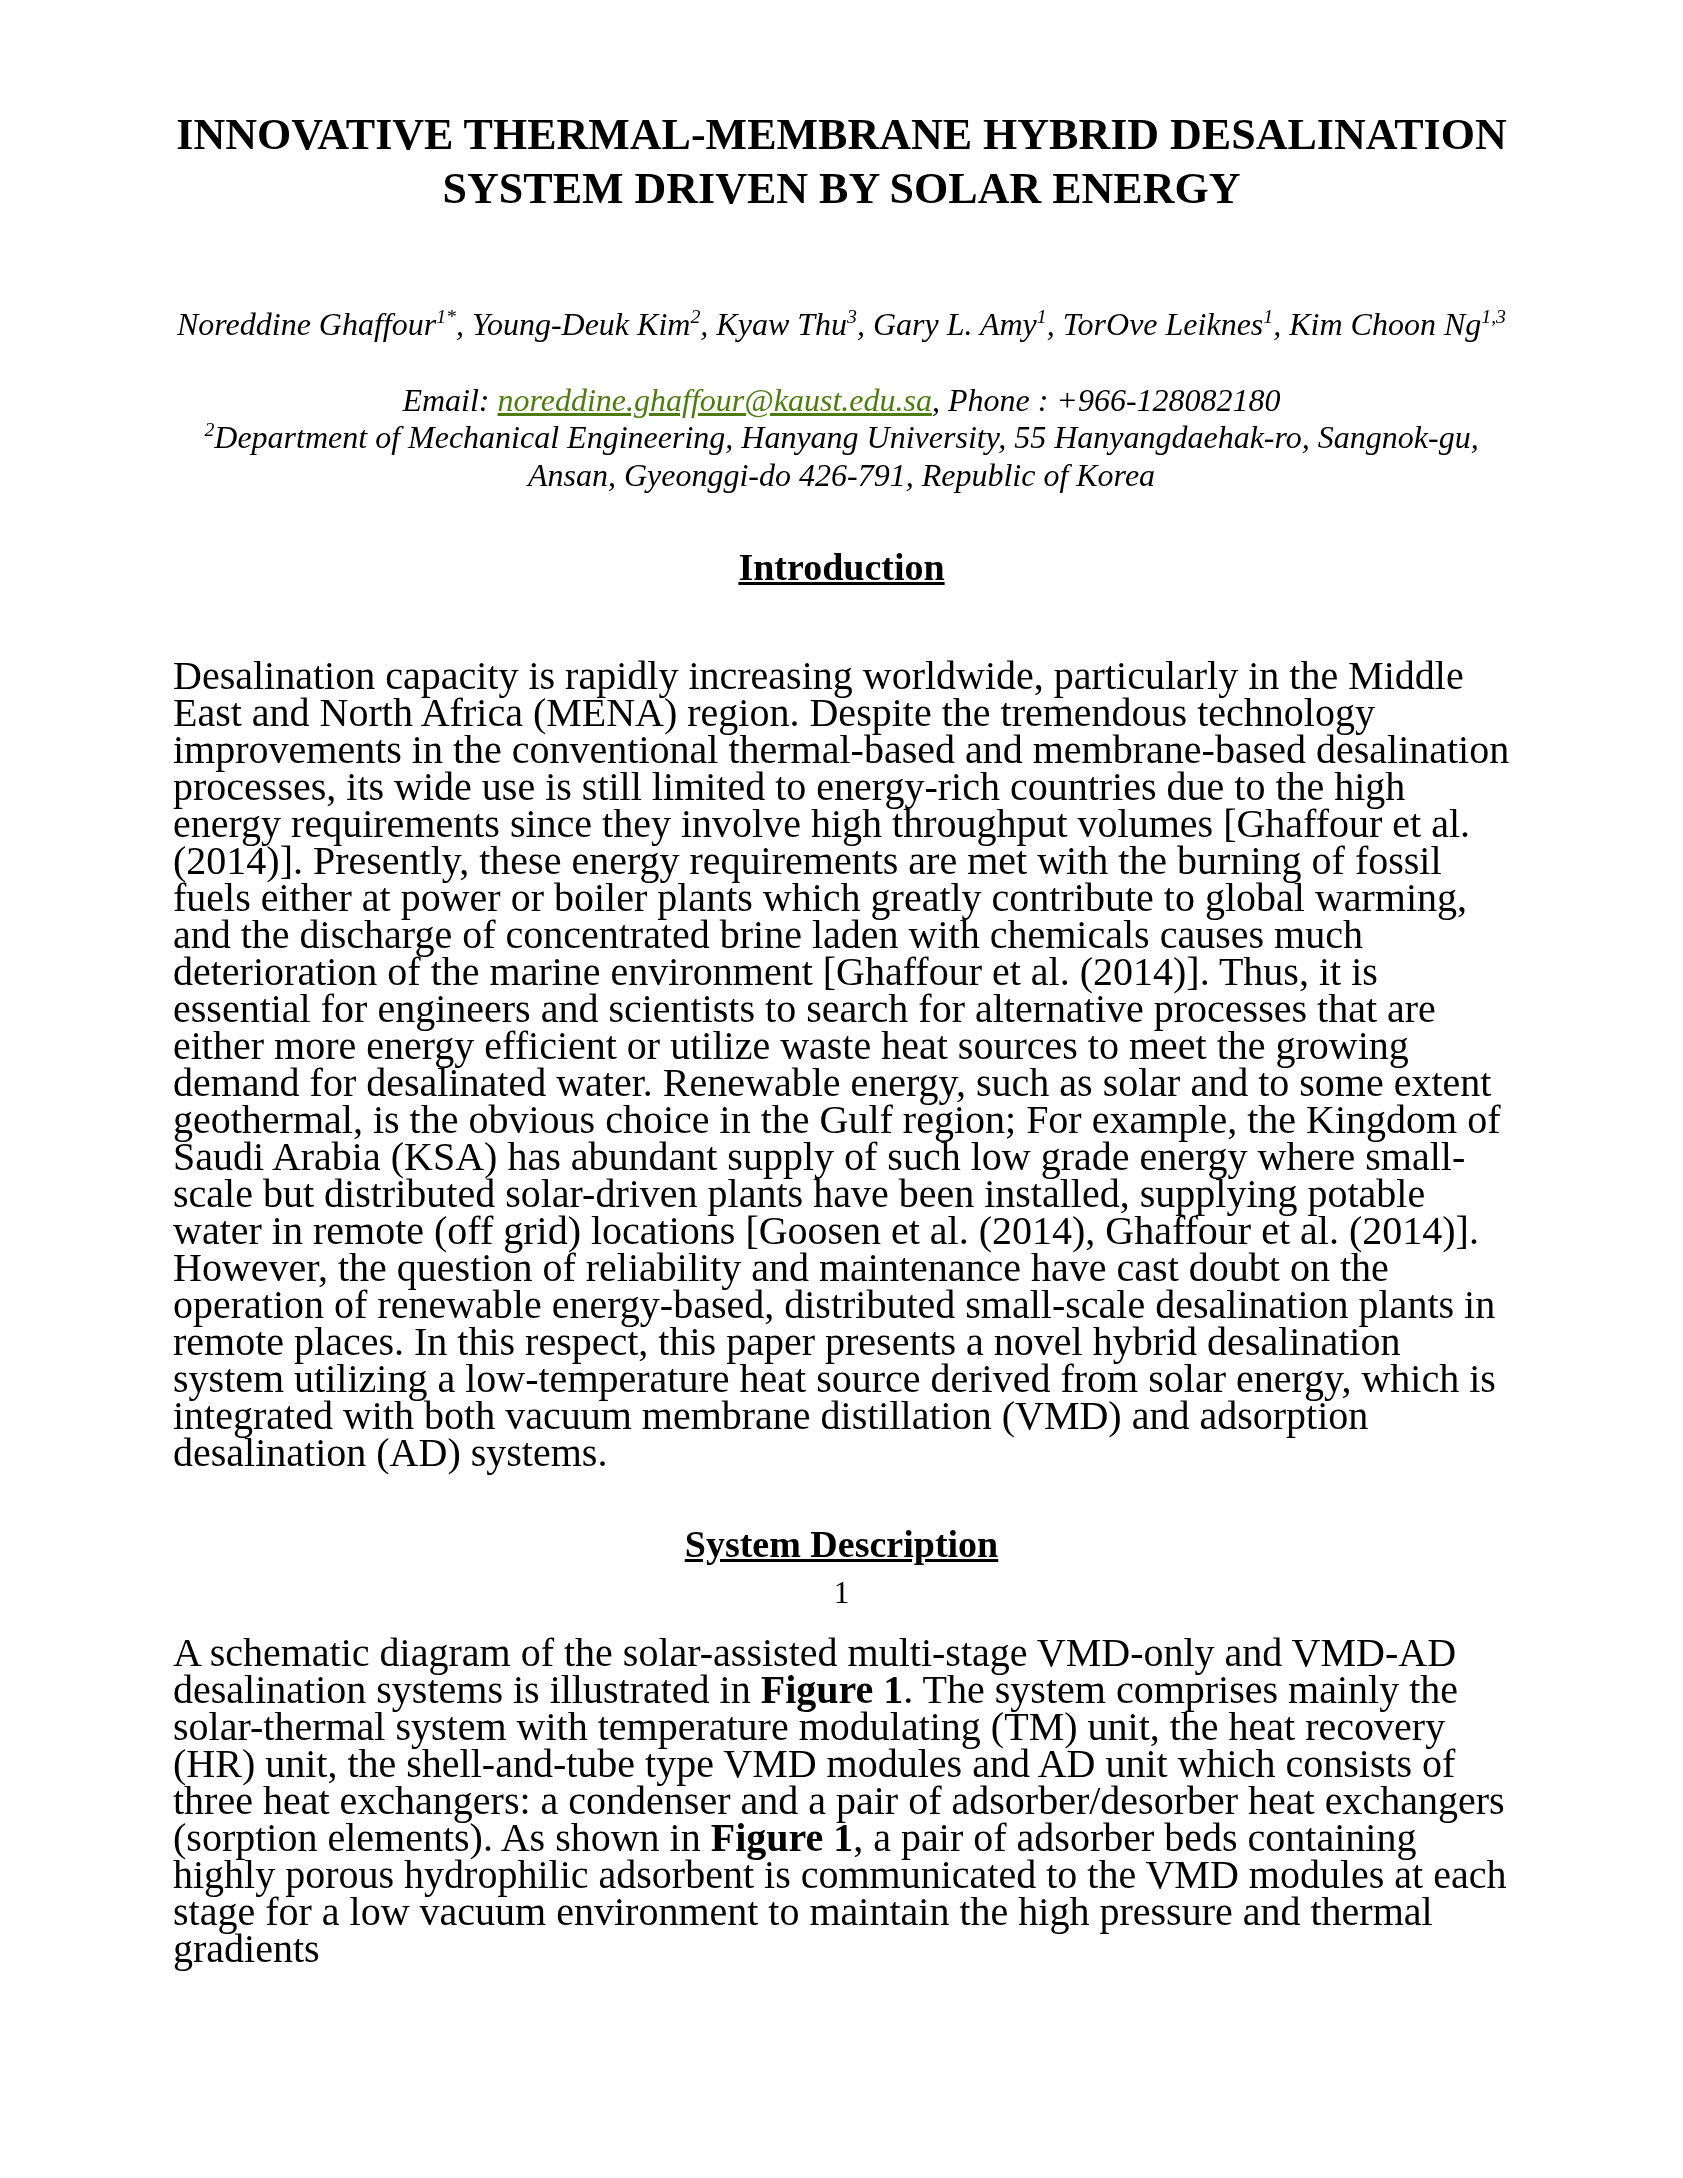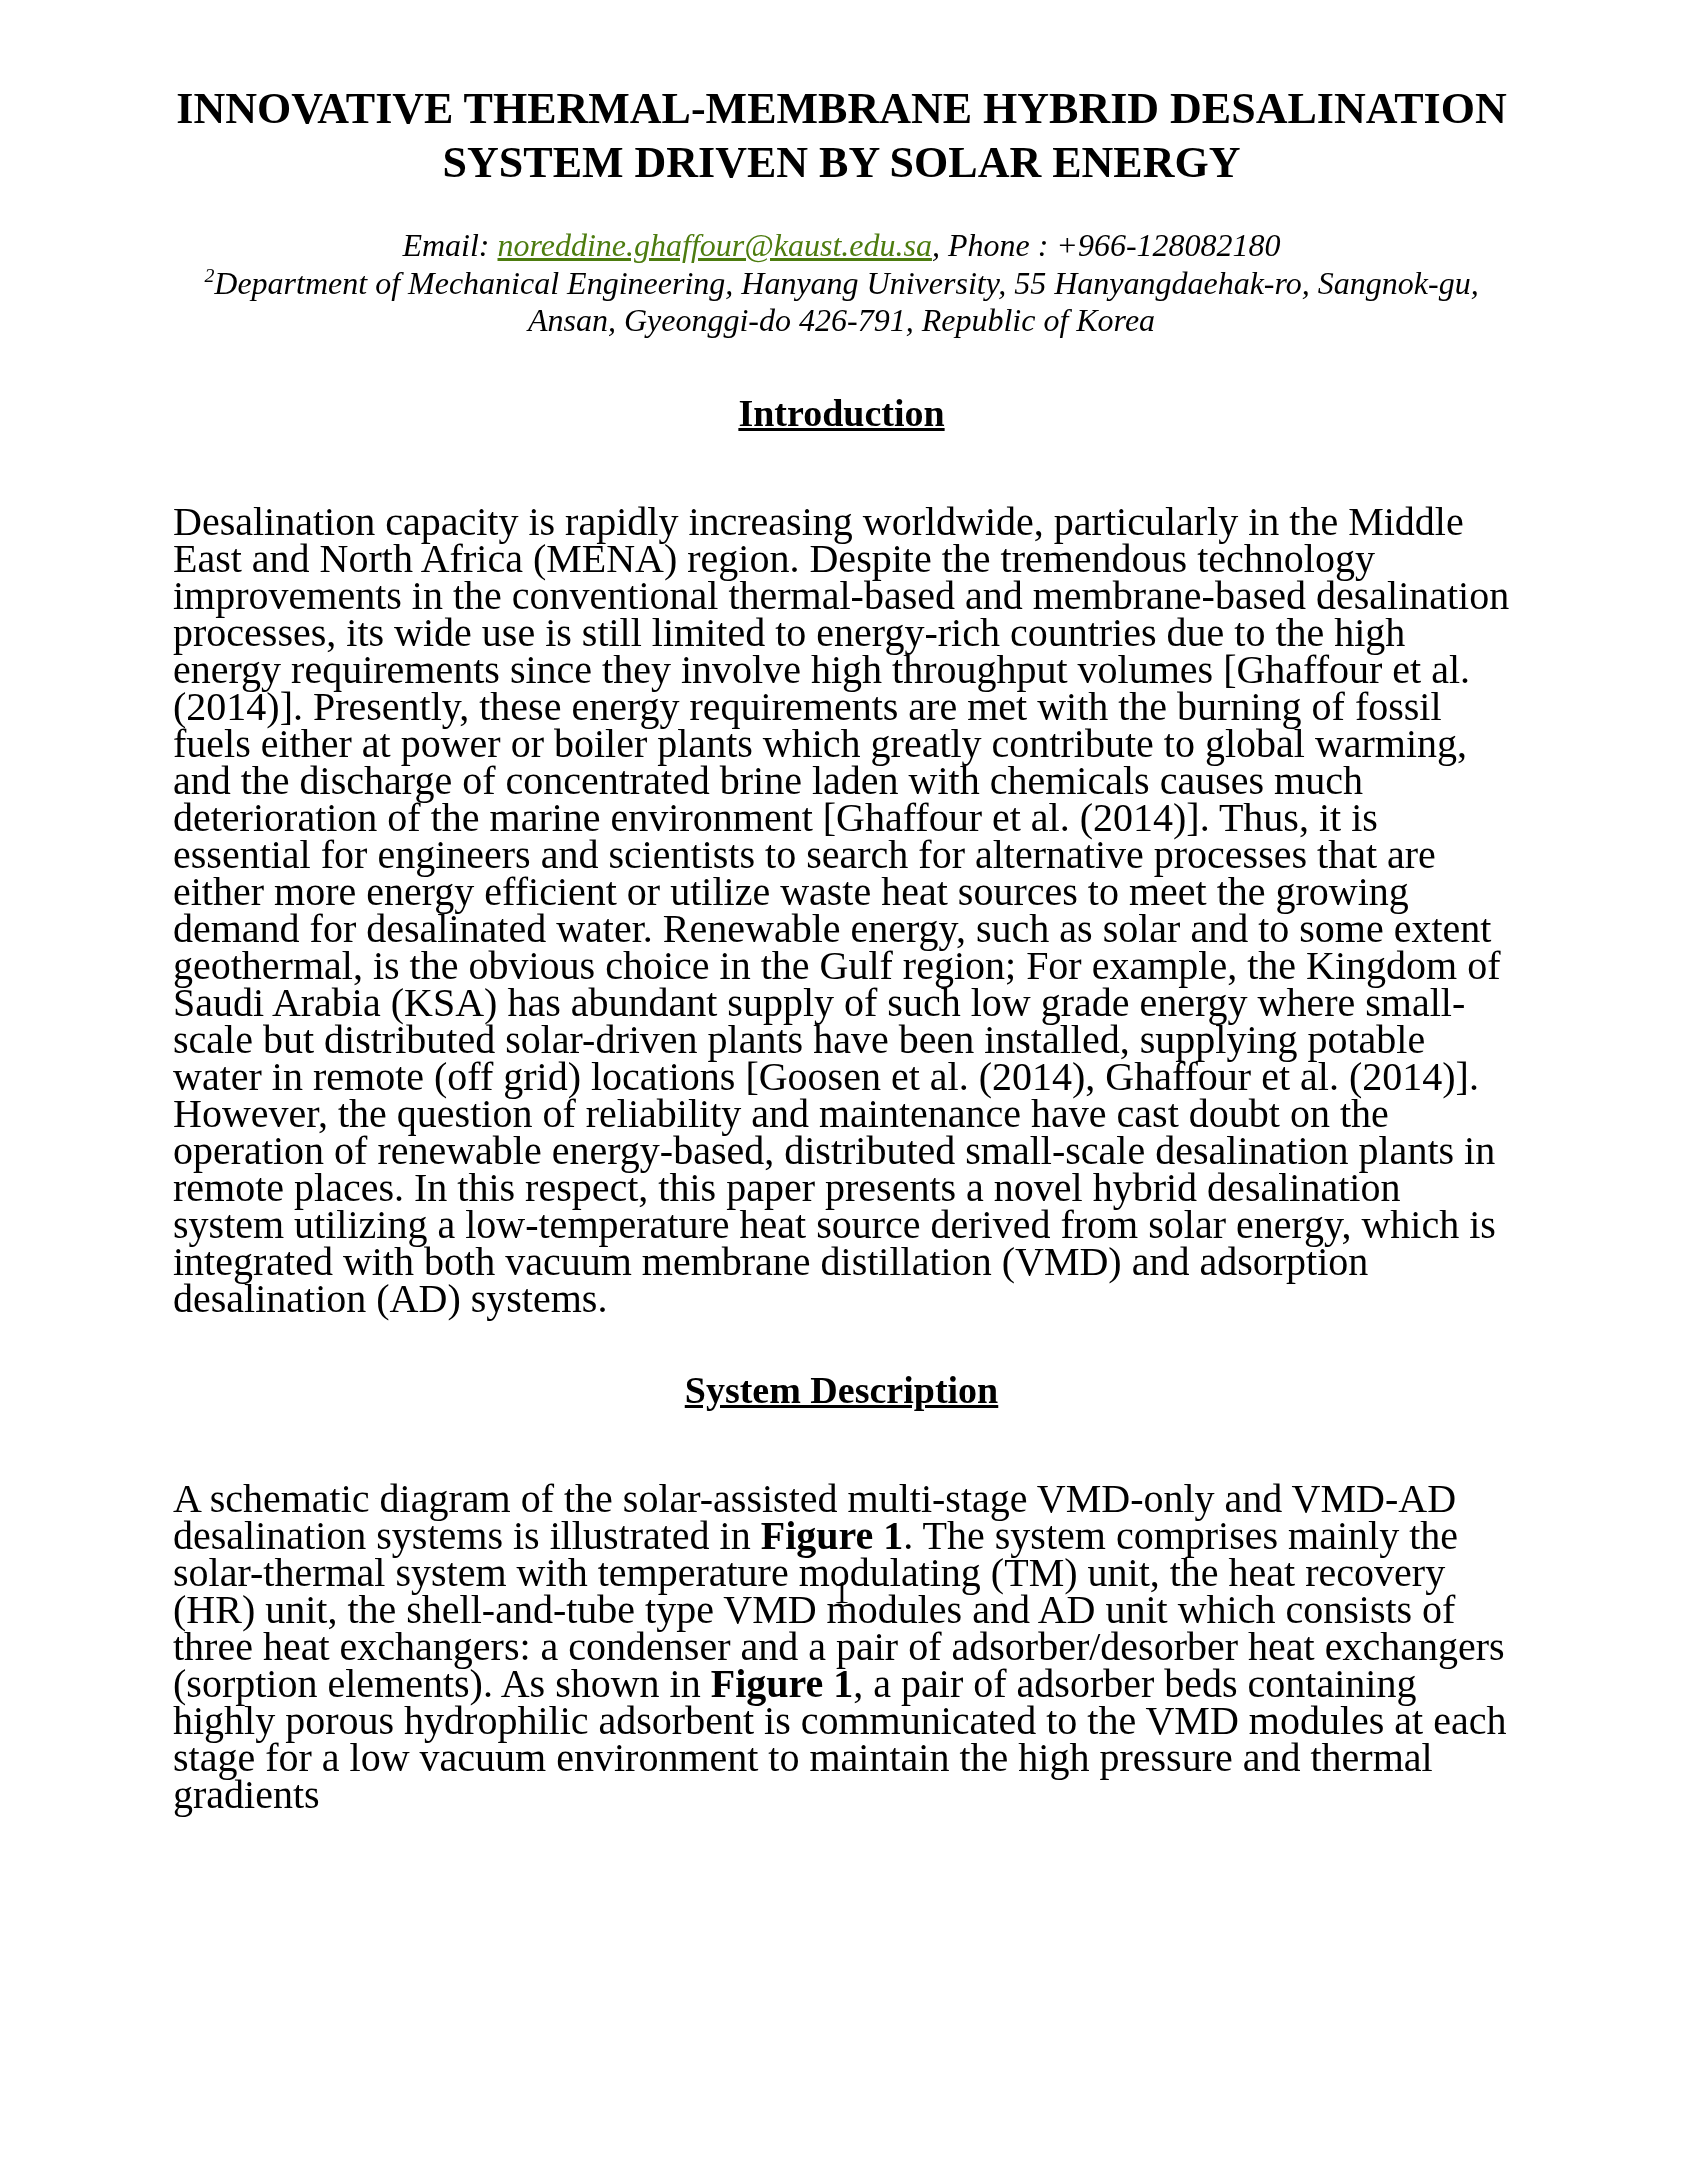--- a/index.html
+++ b/index.html
@@ -7,21 +7,21 @@
   body {
     width: 1683px;
     height: 2178px;
     position: relative;
     font-family: "Liberation Serif", serif;
     color: #000000;
   }
   .page {
     width: 1683px;
     height: 1738px;
-    padding: 82px 173px 0 173px;
+    padding: 108px 173px 0 173px;
     position: relative;
   }
   .paper-title {
     font-size: 44px;
     font-weight: bold;
     text-align: center;
     line-height: 1.22;
     letter-spacing: 0px;
   }
   .title-line { display: block; }
@@ -75,20 +75,21 @@
 </head>
 <body>
 
 <div class="page">
 
   <h1 class="paper-title">
     <span class="title-line">INNOVATIVE THERMAL-MEMBRANE HYBRID DESALINATION</span>
     <span class="title-line">SYSTEM DRIVEN BY SOLAR ENERGY</span>
   </h1>
 
+  <p class="authors-line"><span>Noreddine Ghaffour</span><sup>1*</sup><span>, Young-Deuk Kim</span><sup>2</sup><span>, Kyaw Thu</span><sup>3</sup><span>, Gary L. Amy</span><sup>1</sup><span>, TorOve Leiknes</span><sup>1</sup><span>, Kim Choon Ng</span><sup>1,3</sup></p>
 
   <div class="affiliations-block">
     <p><span>Email: </span><a class="email-link" href="#">noreddine.ghaffour@kaust.edu.sa</a><span>, Phone : +966-128082180</span></p>
     <p><sup>2</sup><span>Department of Mechanical Engineering, Hanyang University, 55 Hanyangdaehak-ro,  Sangnok-gu, Ansan, Gyeonggi-do 426-791, Republic of Korea</span></p>
   </div>
 
   <h2 class="section-heading">Introduction</h2>
 
   <p class="body-paragraph">Desalination capacity is rapidly increasing worldwide, particularly in the Middle East and North Africa (MENA) region. Despite the tremendous technology improvements in the conventional thermal-based and membrane-based desalination processes, its wide use is still limited to energy-rich countries due to the high energy requirements since they involve high throughput volumes [Ghaffour et al. (2014)]. Presently, these energy requirements are met with the burning of fossil fuels either at power or boiler plants which greatly contribute to global warming, and the discharge of concentrated brine laden with chemicals causes much deterioration of the marine environment [Ghaffour et al. (2014)]. Thus, it is essential for engineers and scientists to search for alternative processes that are either more energy efficient or utilize waste heat sources to meet the growing demand for desalinated water. Renewable energy, such as solar and to some extent geothermal, is the obvious choice in the Gulf region; For example, the Kingdom of Saudi Arabia (KSA) has abundant supply of such low grade energy where small-scale but distributed solar-driven plants have been installed, supplying potable water in remote (off grid) locations [Goosen et al. (2014), Ghaffour et al. (2014)]. However, the question of reliability and maintenance have cast doubt on the operation of renewable energy-based, distributed small-scale desalination plants in remote places. In this respect, this paper presents a novel hybrid desalination system utilizing a low-temperature heat source derived from solar energy, which is integrated with both vacuum membrane distillation (VMD) and adsorption desalination (AD) systems.</p>
 

